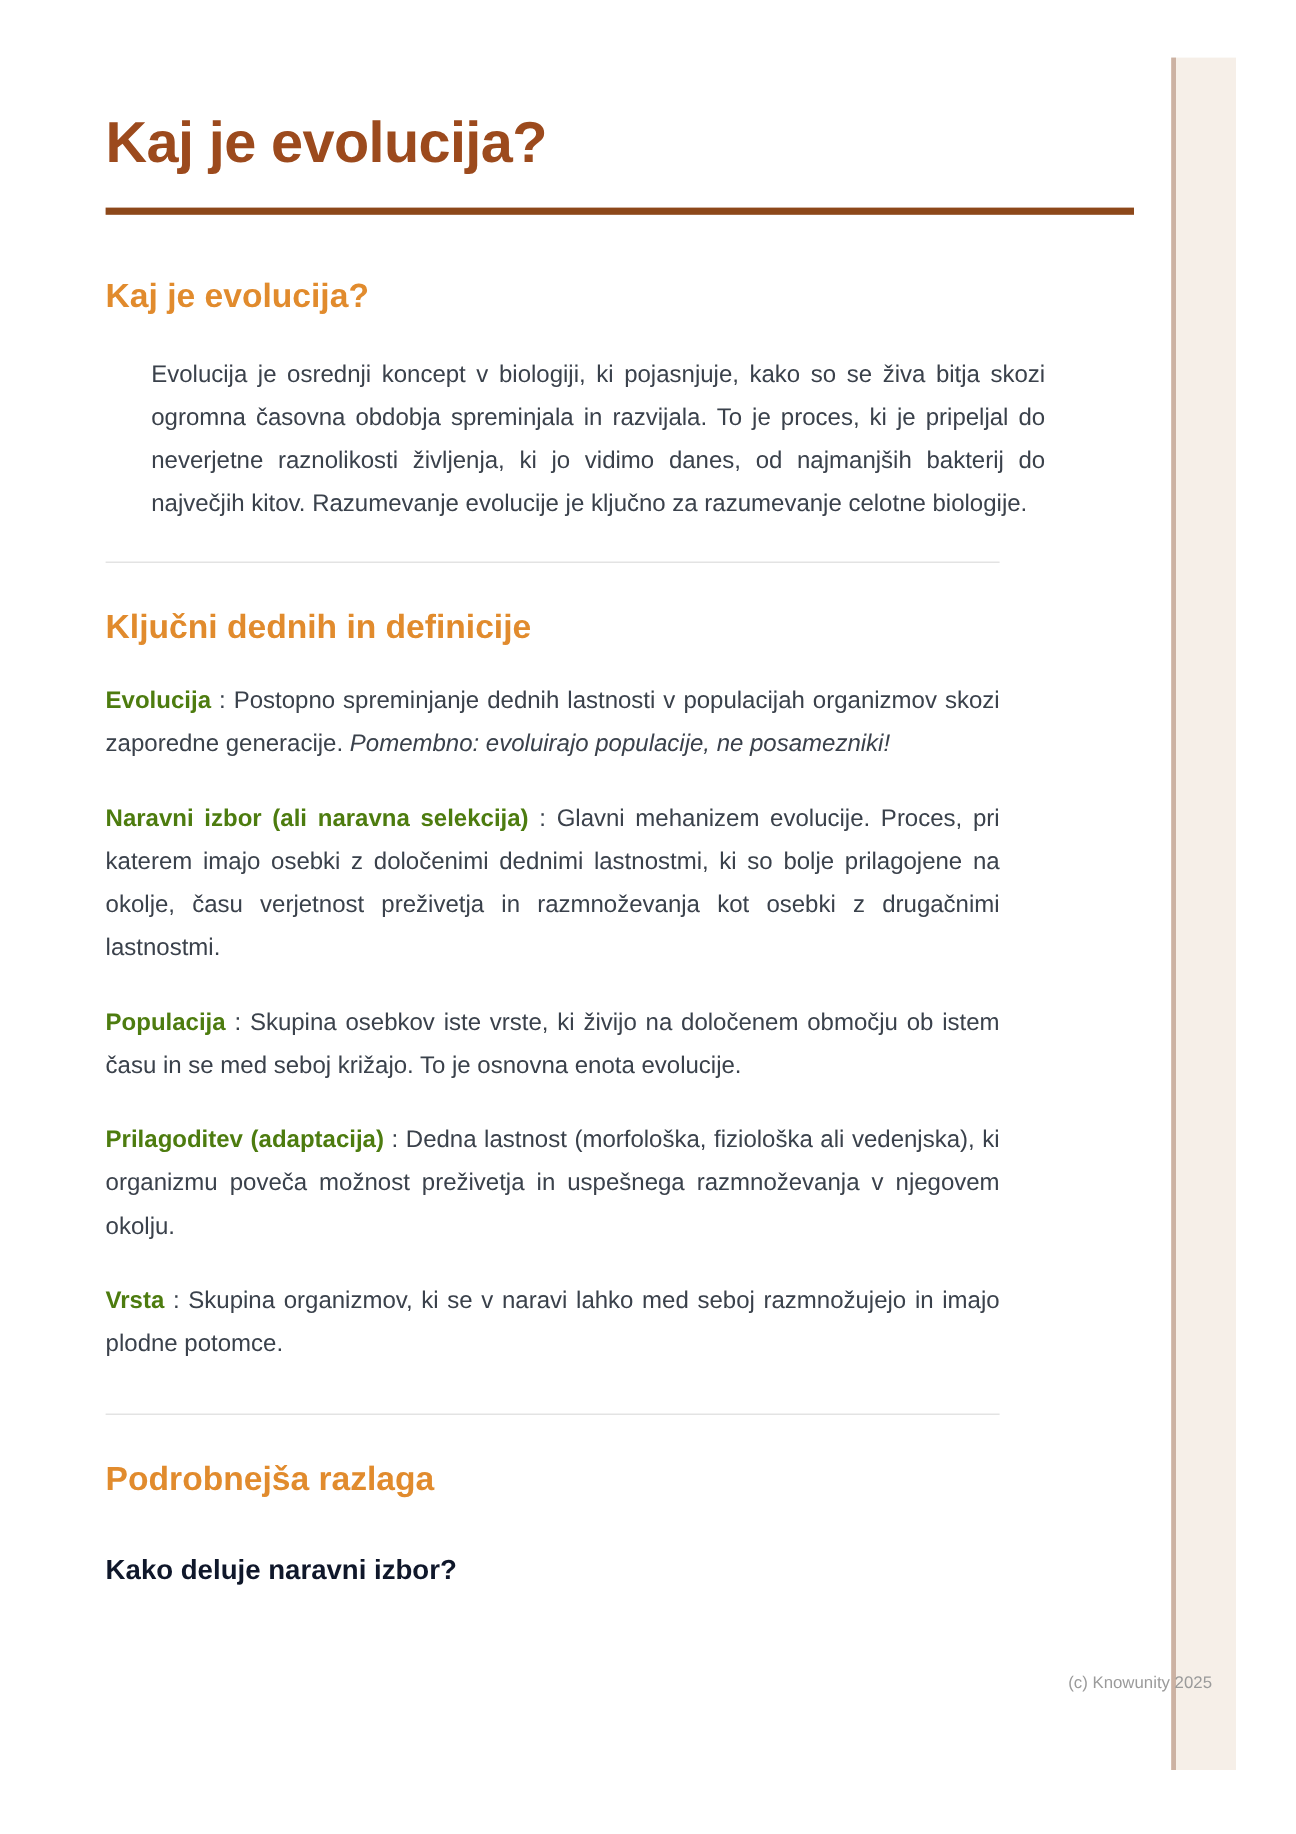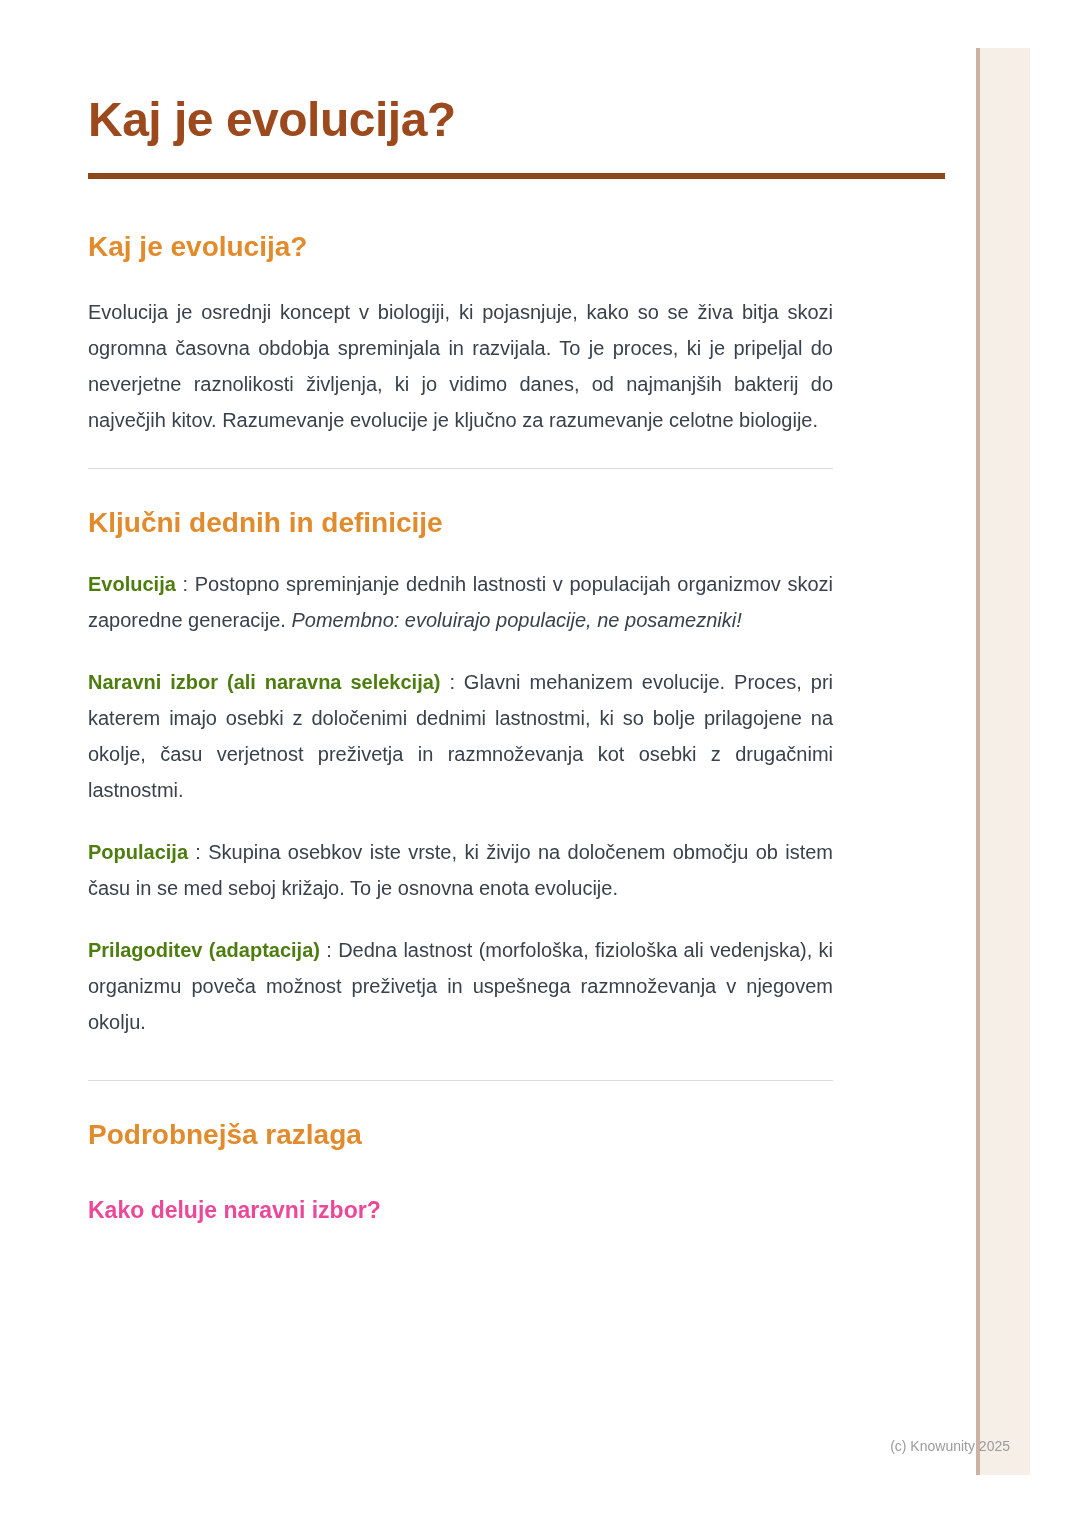--- a/index.html
+++ b/index.html
@@ -64,43 +64,44 @@
   p.body-text {
     width: 745px;
     margin: 26px 0 0 0;
     font-size: 20px;
     line-height: 36px;
     color: #3a414b;
     text-align: justify;
   }
   p.intro-paragraph {
     margin-top: 30px;
+    margin-left: 38px;
   }
   section.intro-block {
     margin-bottom: 30px;
   }
   section.terms-block {
     margin-bottom: 40px;
   }
   p.body-text strong {
     font-weight: 700;
     color: #4d7c0f;
   }
   p.body-text em {
   }
   h3.sub-heading {
     margin: 44px 0 0 0;
     font-size: 23px;
     line-height: 29px;
     font-weight: 700;
-    color: #ec4899;
+    color: #0f172a;
   }
   .copyright-footer {
     position: absolute;
-    top: 1438px;
+    top: 1394px;
     right: 70px;
     font-size: 14px;
     color: #9b9b9b;
     z-index: 3;
   }
 </style>
 </head>
 <body>
 
 <div class="page-edge-strip"></div>
@@ -121,20 +122,21 @@
     <h2 class="section-heading">Ključni dednih in definicije</h2>
 
     <p class="body-text"><strong>Evolucija</strong><span> : Postopno spreminjanje dednih lastnosti v populacijah organizmov skozi zaporedne generacije. </span><em>Pomembno: evoluirajo populacije, ne posamezniki!</em></p>
 
     <p class="body-text"><strong>Naravni izbor (ali naravna selekcija)</strong><span> : Glavni mehanizem evolucije. Proces, pri katerem imajo osebki z določenimi dednimi lastnostmi, ki so bolje prilagojene na okolje, času verjetnost preživetja in razmnoževanja kot osebki z drugačnimi lastnostmi.</span></p>
 
     <p class="body-text"><strong>Populacija</strong><span> : Skupina osebkov iste vrste, ki živijo na določenem območju ob istem času in se med seboj križajo. To je osnovna enota evolucije.</span></p>
 
     <p class="body-text"><strong>Prilagoditev (adaptacija)</strong><span> : Dedna lastnost (morfološka, fiziološka ali vedenjska), ki organizmu poveča možnost preživetja in uspešnega razmnoževanja v njegovem okolju.</span></p>
 
+    <p class="body-text"><strong>Vrsta</strong><span> : Skupina organizmov, ki se v naravi lahko med seboj razmnožujejo in imajo plodne potomce.</span></p>
 
   </section>
 
   <hr class="thin-divider">
 
   <section class="details-block">
     <h2 class="section-heading">Podrobnejša razlaga</h2>
     <h3 class="sub-heading">Kako deluje naravni izbor?</h3>
   </section>
 

